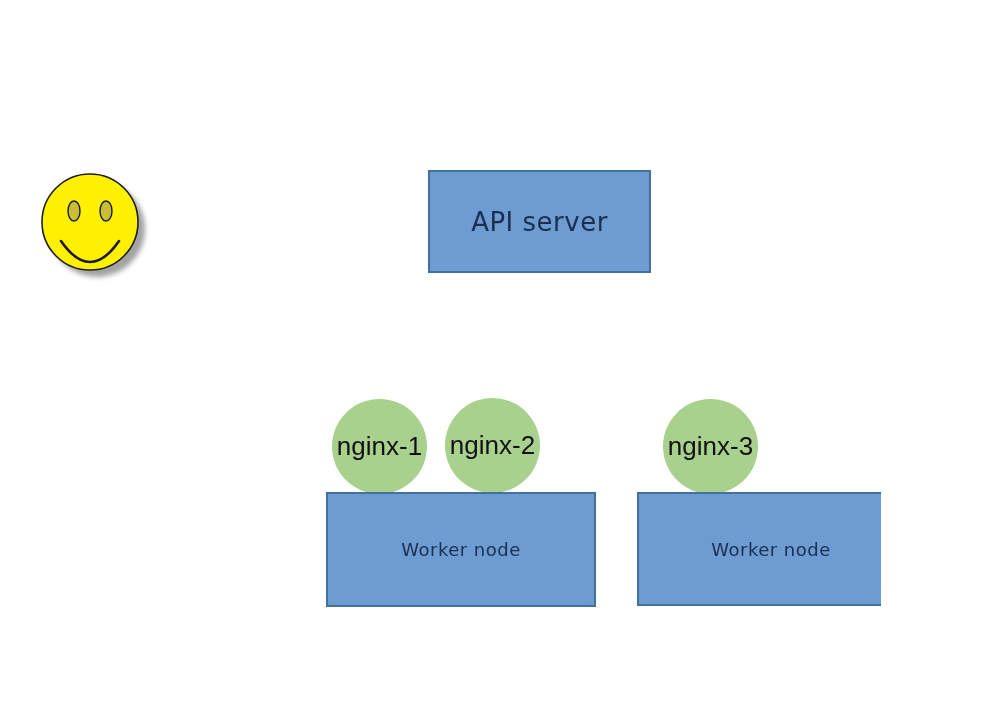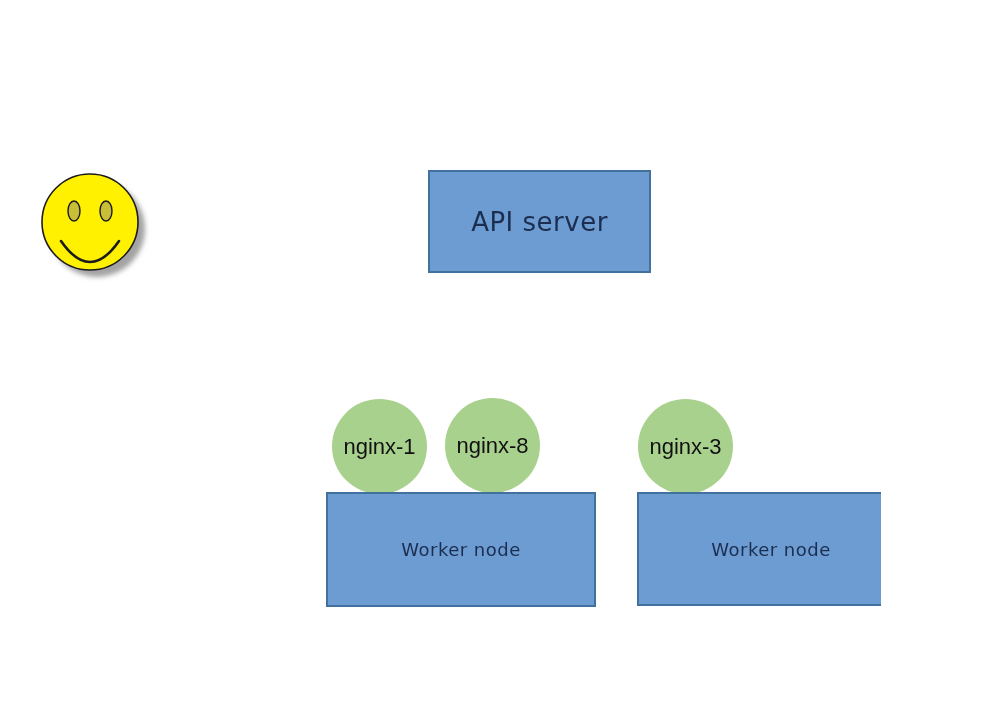--- a/index.html
+++ b/index.html
@@ -49,27 +49,27 @@
     width: 95px; height: 95px;
     border-radius: 50%;
     background: var(--pod-fill, #A9D18E);
     display: flex;
     align-items: center;
     justify-content: center;
     z-index: 1;
   }
   .pod-circle .pod-label {
     font-family: "Liberation Sans", sans-serif;
-    font-size: 22px;
+    font-size: 26px;
     color: var(--pod-text, #111111);
     white-space: nowrap;
   }
   .pod-1 { left: 332px; top: 399px; }
   .pod-2 { left: 445px; top: 398px; }
-  .pod-3 { left: 638px; top: 399px; }
+  .pod-3 { left: 663px; top: 399px; }
   .smiley-wrap {
     position: absolute;
     left: 38px; top: 171px;
     width: 115px; height: 120px;
     z-index: 1;
   }
 </style>
 </head>
 <body>
 
@@ -91,21 +91,21 @@
   </div>
 
   <div class="node-box api-box">
     <span class="box-label">API server</span>
   </div>
 
   <div class="pod-circle pod-1">
     <span class="pod-label">nginx-1</span>
   </div>
   <div class="pod-circle pod-2">
-    <span class="pod-label">nginx-8</span>
+    <span class="pod-label">nginx-2</span>
   </div>
   <div class="pod-circle pod-3">
     <span class="pod-label">nginx-3</span>
   </div>
 
   <div class="node-box worker-box worker-box-1">
     <span class="box-label">Worker node</span>
   </div>
   <div class="node-box worker-box worker-box-2">
     <span class="box-label">Worker node</span>

